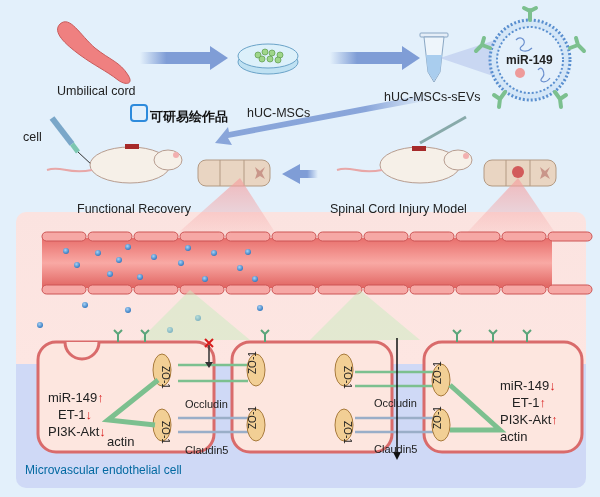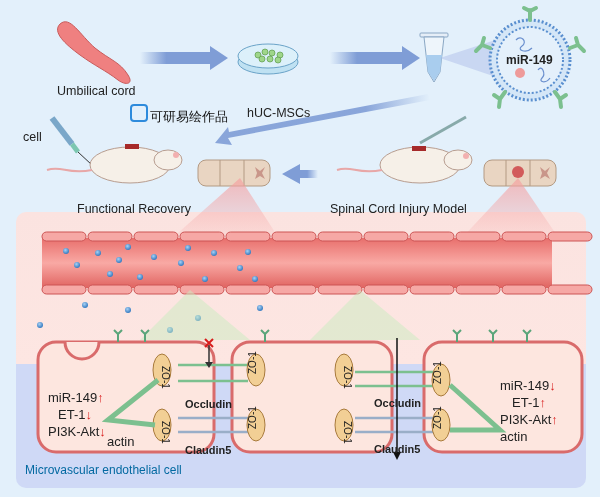--- a/index.html
+++ b/index.html
@@ -1,22 +1,22 @@
 <!DOCTYPE html>
 <html><head>
 <meta charset="utf-8">
 <style>
   html,body{margin:0;padding:0;}
   body{width:600px;height:497px;overflow:hidden;background:#e3f0fb;font-family:"Liberation Sans",sans-serif;position:relative;}
   .stage{position:absolute;left:0;top:0;width:600px;height:497px;}
   .lbl{position:absolute;font-size:12.5px;color:#222;white-space:nowrap;}
-  .lbl-sm{position:absolute;font-size:11px;color:#222;white-space:nowrap;font-weight:bold;}
+  .lbl-sm{position:absolute;font-size:11px;color:#222;white-space:nowrap;}
   .panel{position:absolute;left:16px;top:212px;width:570px;height:276px;border-radius:10px;overflow:hidden;
          background:linear-gradient(#fbe3e0 0%,#fde6e2 55%,#cfd9f6 55%,#cfd9f6 100%);}
-  .logo-text{position:absolute;left:150px;top:108px;font-size:13px;font-weight:normal;color:#111;}
+  .logo-text{position:absolute;left:150px;top:108px;font-size:13px;font-weight:bold;color:#111;}
   .cap-bottom{position:absolute;left:25px;top:463px;font-size:12px;color:#0369a1;}
   .zo{font-size:10px;fill:#222;font-family:"Liberation Sans",sans-serif;}
   .gene{position:absolute;font-size:13px;color:#222;white-space:nowrap;}
   .up{color:#d81b1b;font-weight:bold;}
 </style>
 </head>
 <body>
 
 <div class="stage">
 
@@ -259,20 +259,21 @@
       <path d="M205,339 l8,8 M213,339 l-8,8" stroke="#d81b1b" stroke-width="2"></path>
     </g>
     <g>
       <line x1="397" y1="338" x2="397" y2="455" stroke="#111" stroke-width="1.5"></line>
       <polygon points="393,452 401,452 397,460" fill="#111"></polygon>
     </g>
   </svg>
 
   <div class="lbl" style="left:57px;top:84px;">Umbilical cord</div>
   <div class="lbl" style="left:247px;top:86px;margin-top:20px;">hUC-MSCs</div>
+  <div class="lbl" style="left:384px;top:90px;">hUC-MSCs-sEVs</div>
   <div class="lbl" style="left:506px;top:53px;font-weight:bold;font-size:12px;">miR-149</div>
 
   <div style="position:absolute;left:130px;top:104px;width:14px;height:14px;border-radius:4px;border:2px solid #2e8bdc;"></div>
   <div class="logo-text">可研易绘作品</div>
 
   <div class="lbl" style="left:23px;top:130px;">cell</div>
   <div class="lbl" style="left:77px;top:202px;">Functional Recovery</div>
   <div class="lbl" style="left:330px;top:202px;">Spinal Cord Injury Model</div>
 
   <div class="lbl-sm" style="left:185px;top:398px;">Occludin</div>

